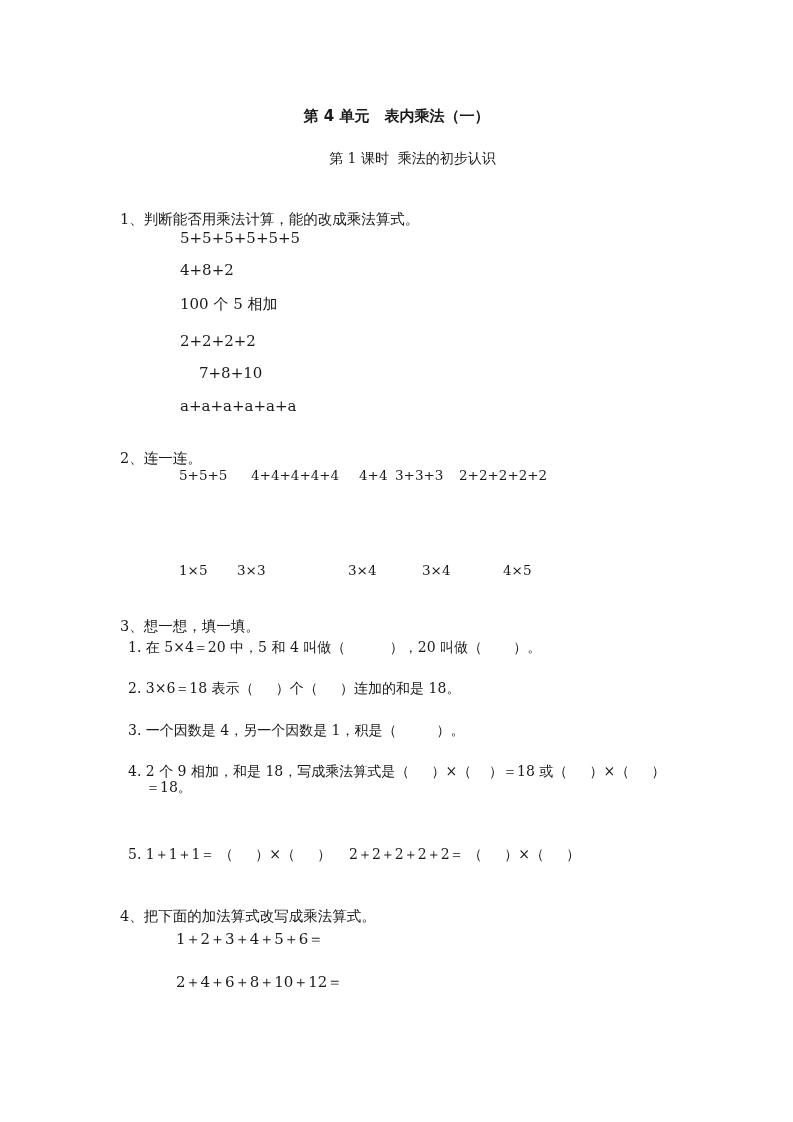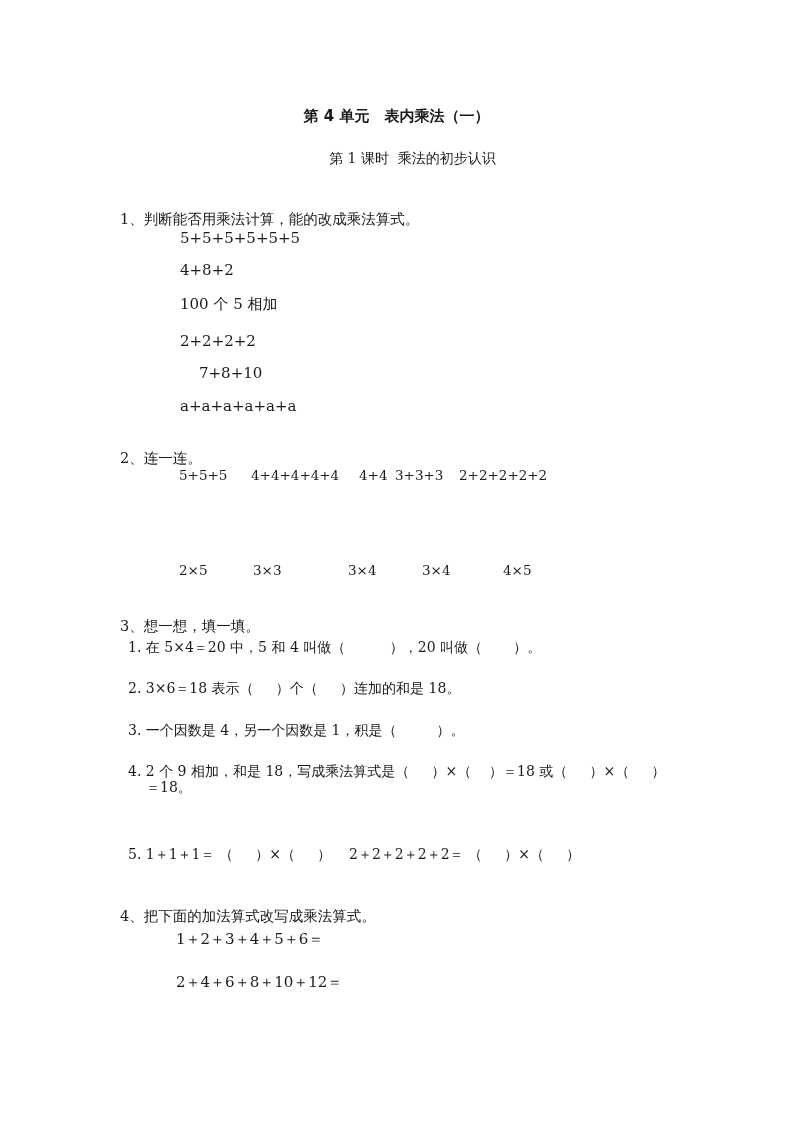--- a/index.html
+++ b/index.html
@@ -30,22 +30,22 @@
 <div class="abs item" style="top:364px;margin-left:19px;">7+8+10</div>
 <div class="abs item" style="top:397px;">a+a+a+a+a+a</div>
 
 <div class="abs q" style="top:429px;">2、连一连。</div>
 <div class="abs row" style="top:467px; left:179px;">5+5+5</div>
 <div class="abs row" style="top:467px; left:251px;">4+4+4+4+4</div>
 <div class="abs row" style="top:467px; left:345px;margin-left:14px;">4+4</div>
 <div class="abs row" style="top:467px; left:395px;">3+3+3</div>
 <div class="abs row" style="top:467px; left:459px;">2+2+2+2+2</div>
 
-<div class="abs row" style="top:562px; left:179px;">2×5</div>
-<div class="abs row" style="top:562px; left:253px;">3×3</div>
+<div class="abs row" style="top:562px; left:179px;">1×5</div>
+<div class="abs row" style="top:562px; left:237px;">3×3</div>
 <div class="abs row" style="top:562px; left:348px;">3×4</div>
 <div class="abs row" style="top:562px; left:422px;">3×4</div>
 <div class="abs row" style="top:562px; left:503px;">4×5</div>
 
 <div class="abs q" style="top:597px;">3、想一想，填一填。</div>
 <div class="abs sub" style="top:639px;">1. 在 5×4＝20 中，5 和 4 叫做（          ），20 叫做（       ）。</div>
 <div class="abs sub" style="top:680px;">2. 3×6＝18 表示（     ）个（     ）连加的和是 18。</div>
 <div class="abs sub" style="top:722px;">3. 一个因数是 4，另一个因数是 1，积是（         ）。</div>
 <div class="abs sub" style="top:763px;">4. 2 个 9 相加，和是 18，写成乘法算式是（     ）×（    ）＝18 或（     ）×（     ）</div>
 <div class="abs sub" style="top:779px; left:146px;">＝18。</div>

